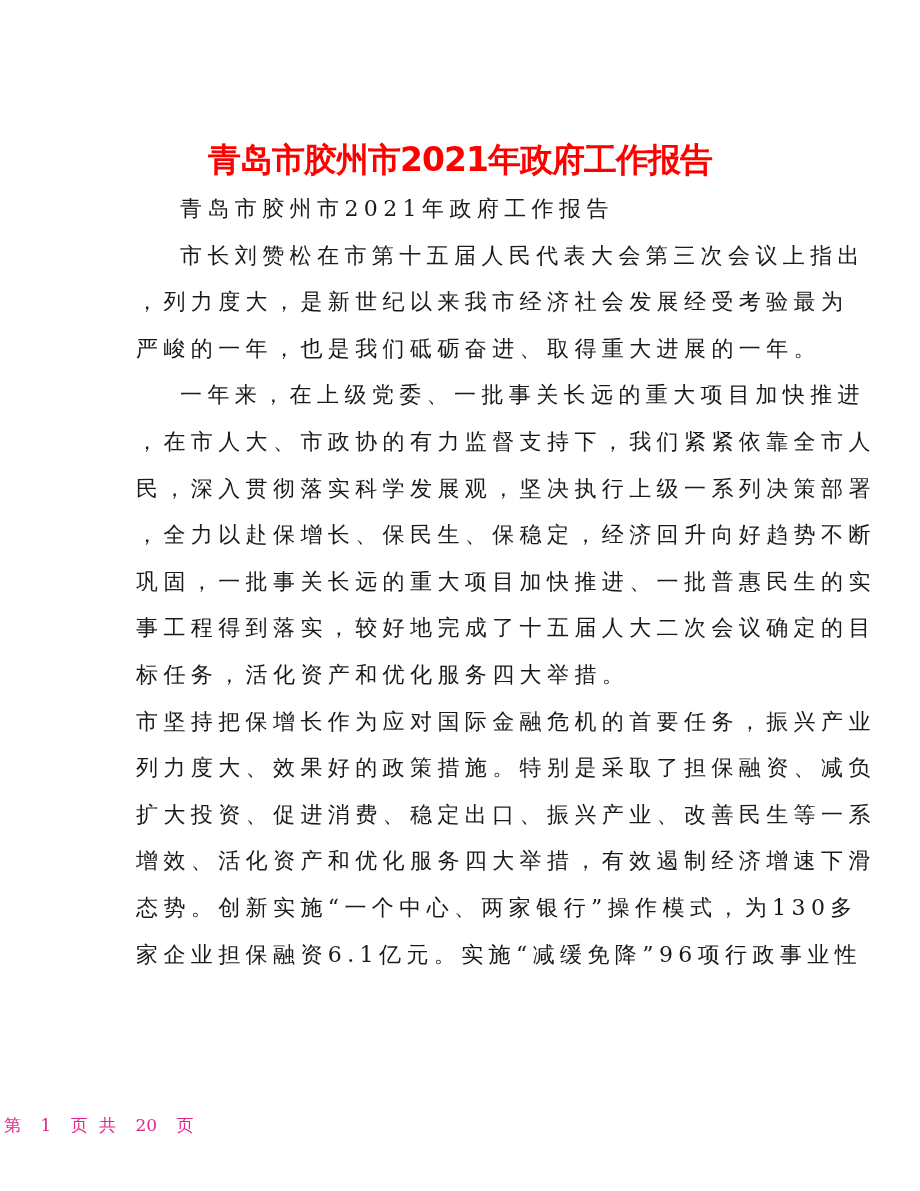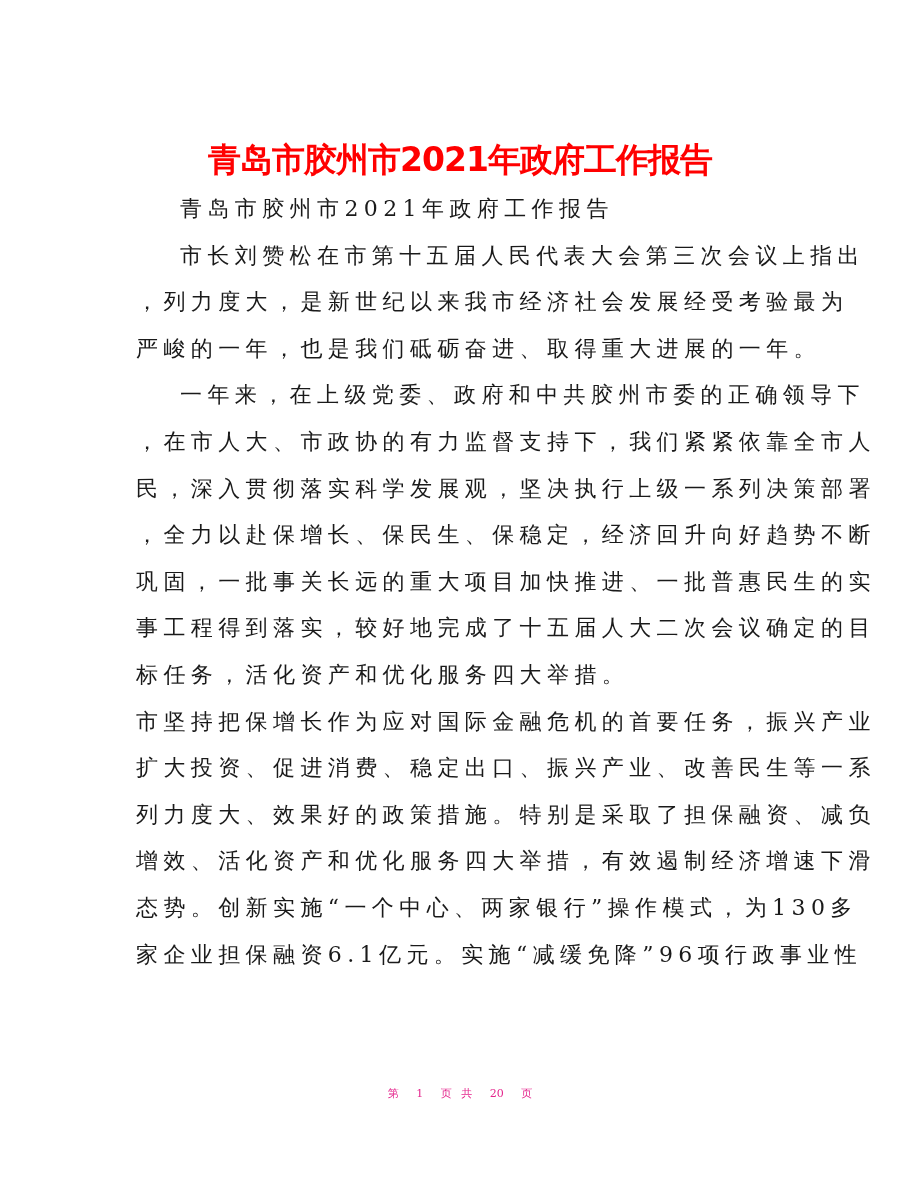--- a/index.html
+++ b/index.html
@@ -40,51 +40,51 @@
       font-size: 22px;
       white-space: nowrap;
       letter-spacing: 5.4px;
       color: #1a1a1a;
     }
     .line.indent {
       padding-left: 44px;
     }
     .footer {
       position: absolute;
-      top: 1080px;
+      top: 1111px;
       left: 0;
       width: 920px;
-      text-align: center;
-      font-size: 11px;
+      text-align: left;
+      font-size: 17px;
       line-height: 28px;
       color: #e4258c;
       word-spacing: 6px;
     }
     .footer span { margin: 0 4px; }
   </style>
 </head>
 <body>
 
 <h1 class="page-title">青岛市胶州市2021年政府工作报告</h1>
 
 <div class="body-text">
   <div class="line indent">青岛市胶州市2021年政府工作报告</div>
   <div class="line indent">市长刘赞松在市第十五届人民代表大会第三次会议上指出</div>
   <div class="line">，列力度大，是新世纪以来我市经济社会发展经受考验最为</div>
   <div class="line">严峻的一年，也是我们砥砺奋进、取得重大进展的一年。</div>
-  <div class="line indent">一年来，在上级党委、政府和中共胶州市委的正确领导下</div>
+  <div class="line indent">一年来，在上级党委、一批事关长远的重大项目加快推进</div>
   <div class="line">，在市人大、市政协的有力监督支持下，我们紧紧依靠全市人</div>
   <div class="line">民，深入贯彻落实科学发展观，坚决执行上级一系列决策部署</div>
   <div class="line">，全力以赴保增长、保民生、保稳定，经济回升向好趋势不断</div>
   <div class="line">巩固，一批事关长远的重大项目加快推进、一批普惠民生的实</div>
   <div class="line">事工程得到落实，较好地完成了十五届人大二次会议确定的目</div>
   <div class="line">标任务，活化资产和优化服务四大举措。</div>
   <div class="line">市坚持把保增长作为应对国际金融危机的首要任务，振兴产业</div>
+  <div class="line">列力度大、效果好的政策措施。特别是采取了担保融资、减负</div>
   <div class="line">扩大投资、促进消费、稳定出口、振兴产业、改善民生等一系</div>
-  <div class="line">列力度大、效果好的政策措施。特别是采取了担保融资、减负</div>
   <div class="line">增效、活化资产和优化服务四大举措，有效遏制经济增速下滑</div>
   <div class="line">态势。创新实施“一个中心、两家银行”操作模式，为130多</div>
   <div class="line">家企业担保融资6.1亿元。实施“减缓免降”96项行政事业性</div>
 </div>
 
 <div class="footer">
   <span>第</span>
   <span>1</span>
   <span>页 共</span>
   <span>20</span>

